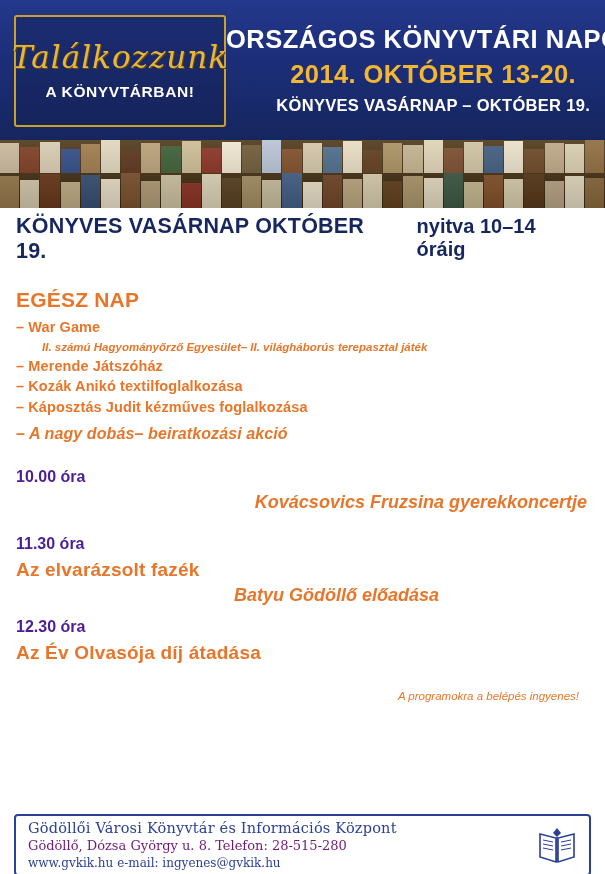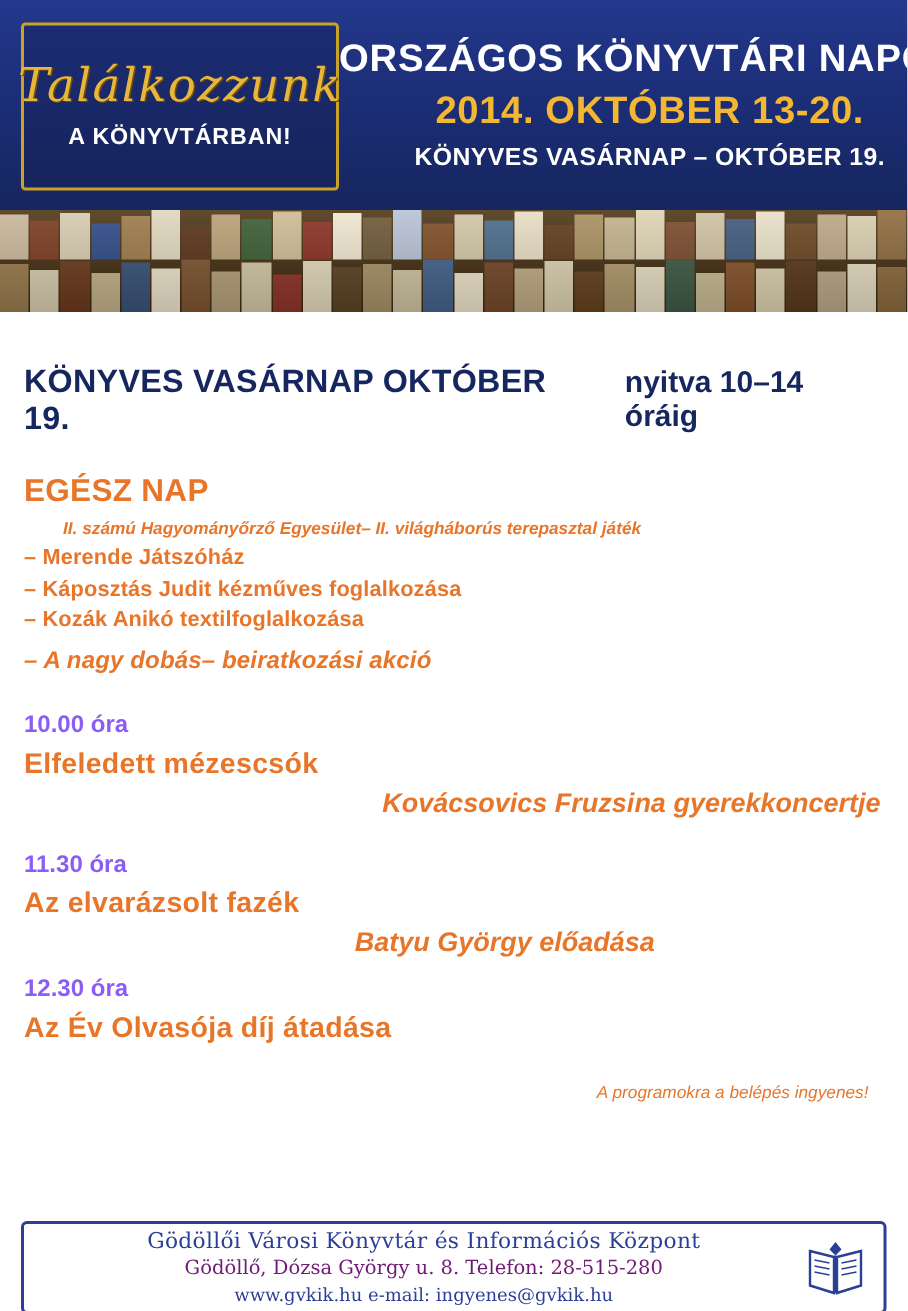--- a/index.html
+++ b/index.html
@@ -118,21 +118,21 @@
   }
   .band-gloss {
     position: absolute;
     inset: 0;
     background: linear-gradient(180deg, rgba(255,255,255,0.10) 0%, rgba(0,0,0,0.18) 100%);
     pointer-events: none;
   }
   
   .content {
     position: relative;
-    padding: 30px 16px 0 16px;
+    padding: 2px 16px 0 16px;
     box-sizing: border-box;
     height: 596px;
   }
   .title-row {
     display: flex;
     align-items: baseline;
     gap: 18px;
     margin-top: 4px;
     margin-bottom: 16px;
   }
@@ -174,21 +174,21 @@
   }
   .bullet.big {
     font-size: 16px;
     font-style: italic;
     margin-top: 6px;
   }
   .time-block { margin-top: 22px; }
   .time-label {
     font-weight: bold;
     font-size: 16px;
-    color: #8b5cf6;
+    color: #4c1d95;
     margin-bottom: 6px;
   }
   .prog-title {
     font-weight: bold;
     font-size: 19px;
     color: #e8762a;
     letter-spacing: 0.2px;
   }
   .prog-sub {
     font-weight: bold;
@@ -218,21 +218,21 @@
     margin: 10px 14px 0 14px;
     border: 2px solid #2b3f96;
     border-radius: 4px;
     height: 62px;
     display: flex;
     align-items: center;
     padding: 0 12px;
     box-sizing: border-box;
     background: #ffffff;
   }
-  .infobar-text { flex: 1; text-align: center; }
+  .infobar-text { flex: 1; }
   .info1 {
     font-family: "DejaVu Serif", serif;
     font-size: 14.5px;
     color: #2b3f96;
     letter-spacing: 0.2px;
   }
   .info2 {
     font-family: "DejaVu Serif", serif;
     font-size: 13px;
     color: #701a75;
@@ -339,37 +339,37 @@
 
   <div class="content">
 
     <div class="title-row">
       <div class="title-main">KÖNYVES VASÁRNAP OKTÓBER 19.</div>
       <div class="title-sub">nyitva 10–14 óráig</div>
     </div>
 
     <div>
       <div class="sect-head">EGÉSZ NAP</div>
+      <div class="bullet">– War Game</div>
       <div class="bullet-note">II. számú Hagyományőrző Egyesület– II. világháborús terepasztal játék</div>
       <div class="bullet">– Merende Játszóház</div>
+      <div class="bullet">– Kozák Anikó textilfoglalkozása</div>
       <div class="bullet">– Káposztás Judit kézműves foglalkozása</div>
-      <div class="bullet">– Kozák Anikó textilfoglalkozása</div>
       <div class="bullet big">– A nagy dobás– beiratkozási akció</div>
     </div>
 
     <div class="time-block">
       <div class="time-label">10.00 óra</div>
-      <div class="prog-title">Elfeledett mézescsók</div>
       <div class="prog-sub">Kovácsovics Fruzsina gyerekkoncertje</div>
     </div>
 
     <div class="time-block">
       <div class="time-label">11.30 óra</div>
       <div class="prog-title">Az elvarázsolt fazék</div>
-      <div class="prog-sub indent-mid">Batyu György előadása</div>
+      <div class="prog-sub indent-mid">Batyu Gödöllő előadása</div>
     </div>
 
     <div class="time-block" style="margin-top:12px">
       <div class="time-label">12.30 óra</div>
       <div class="prog-title">Az Év Olvasója díj átadása</div>
     </div>
 
     <div class="free-note">A programokra  a belépés ingyenes!</div>
   </div>
 

